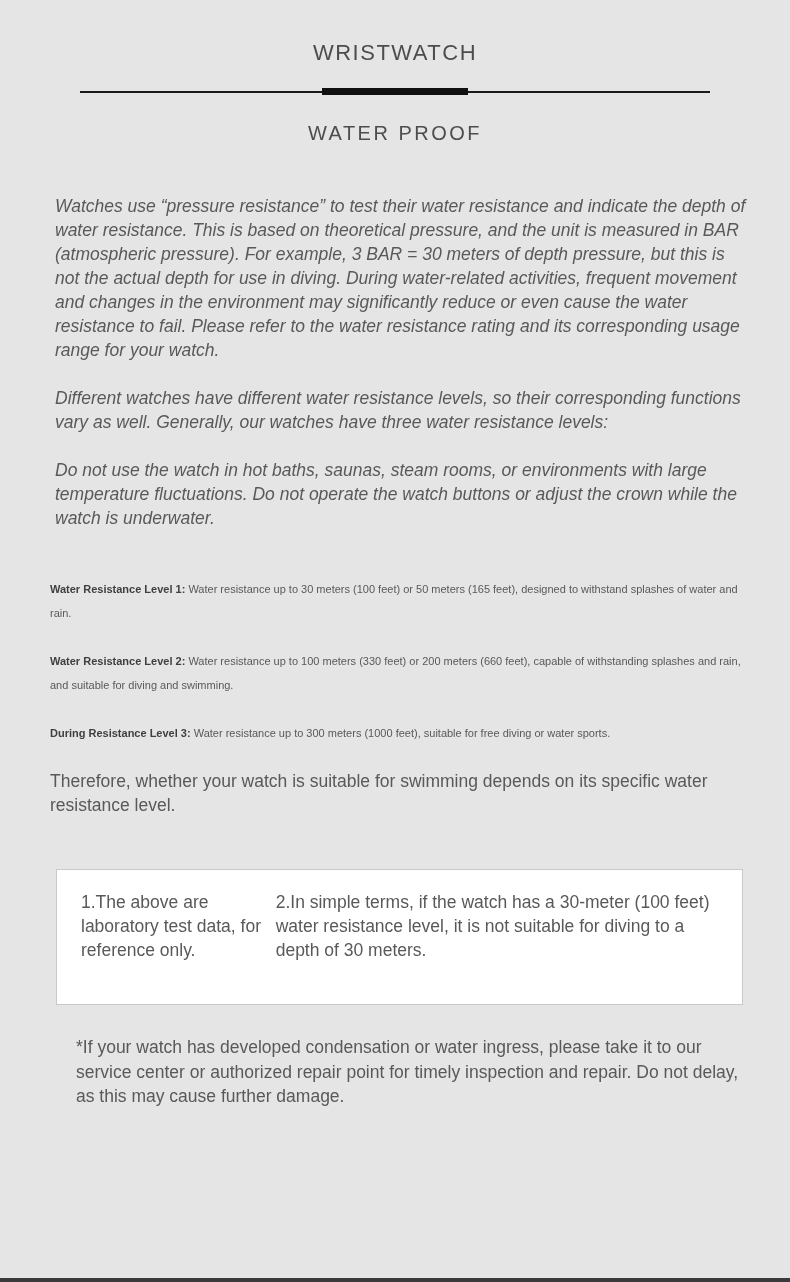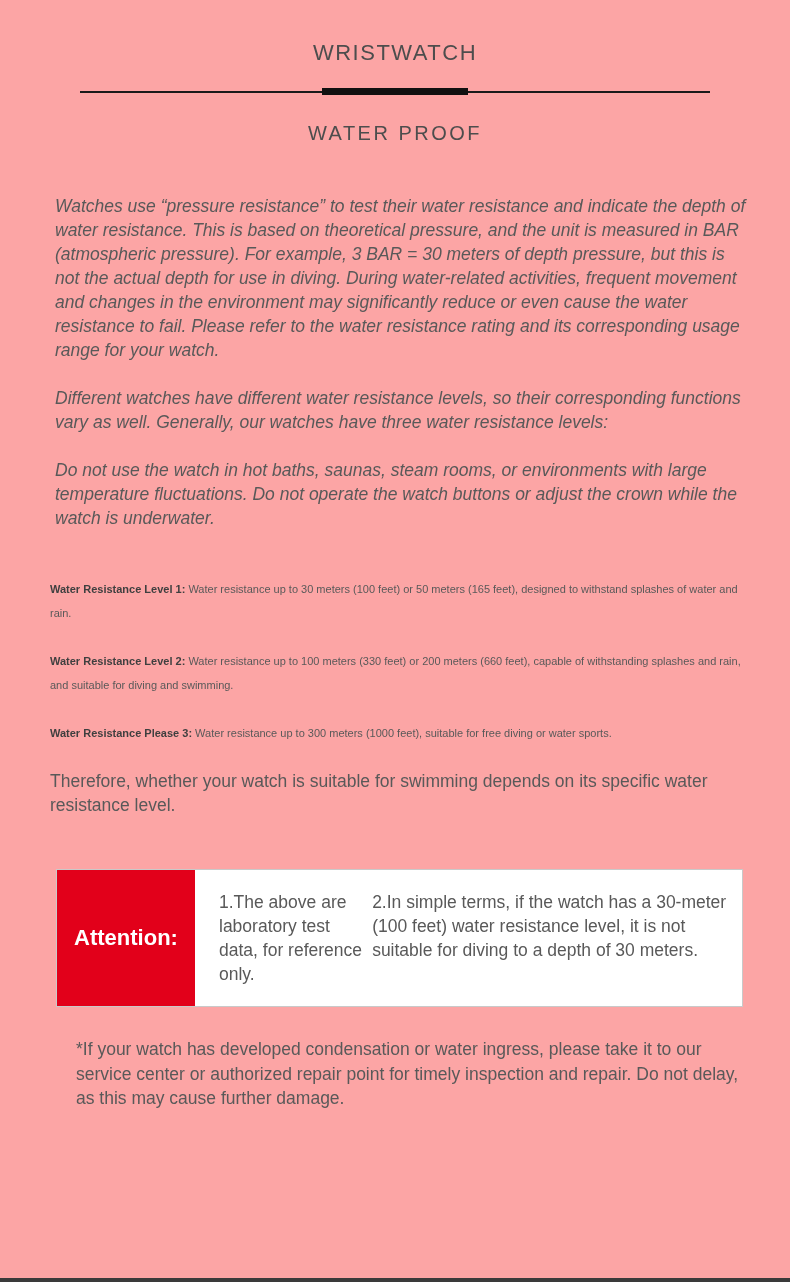--- a/index.html
+++ b/index.html
@@ -5,21 +5,21 @@
   html, body {
     margin: 0;
     padding: 0;
     background: #ffffff;
   }
   .page {
     position: relative;
     width: 790px;
     height: 1282px;
     margin: 0 auto;
-    background: #fca5a5;
+    background: #e5e5e5;
     font-family: "Liberation Sans", sans-serif;
     overflow: hidden;
   }
   .page-title {
     margin-top: 40px;
     text-align: center;
     font-size: 22px;
     font-weight: 400;
     letter-spacing: 1.5px;
     color: #4d4d4d;
@@ -149,27 +149,26 @@
 
   <div class="intro">
     <p class="body-par">Watches use “pressure resistance” to test their water resistance and indicate the depth of water resistance. This is based on theoretical pressure, and the unit is measured in BAR (atmospheric pressure). For example, 3 BAR = 30 meters of depth pressure, but this is not the actual depth for use in diving. During water-related activities, frequent movement and changes in the environment may significantly reduce or even cause the water resistance to fail. Please refer to the water resistance rating and its corresponding usage range for your watch.</p>
     <p class="body-par">Different watches have different water resistance levels, so their corresponding functions vary as well. Generally, our watches have three water resistance levels:</p>
     <p class="body-par">Do not use the watch in hot baths, saunas, steam rooms, or environments with large temperature fluctuations. Do not operate the watch buttons or adjust the crown while the watch is underwater.</p>
   </div>
 
   <div class="levels">
     <p class="level-par"><span class="level-label">Water Resistance Level 1:</span><span> Water resistance up to 30 meters (100 feet) or 50 meters (165 feet), designed to withstand splashes of water and rain.</span></p>
     <p class="level-par"><span class="level-label">Water Resistance Level 2:</span><span> Water resistance up to 100 meters (330 feet) or 200 meters (660 feet), capable of withstanding splashes and rain, and suitable for diving and swimming.</span></p>
-    <p class="level-par"><span class="level-label">Water Resistance Please 3:</span><span> Water resistance up to 300 meters (1000 feet), suitable for free diving or water sports.</span></p>
+    <p class="level-par"><span class="level-label">During Resistance Level 3:</span><span> Water resistance up to 300 meters (1000 feet), suitable for free diving or water sports.</span></p>
   </div>
 
   <p class="conclusion">Therefore, whether your watch is suitable for swimming depends on its specific water resistance level.</p>
 
   <div class="attention">
-    <div class="attention-label">Attention:</div>
     <div class="attention-body">
       <div>1.The above are laboratory test data, for reference only.</div>
       <div>2.In simple terms, if the watch has a 30-meter (100 feet) water resistance level, it is not suitable for diving to a depth of 30 meters.</div>
     </div>
   </div>
 
   <p class="footnote">*If your watch has developed condensation or water ingress, please take it to our service center or authorized repair point for timely inspection and repair. Do not delay, as this may cause further damage.</p>
 
   <div class="bottom-bar"></div>
 

